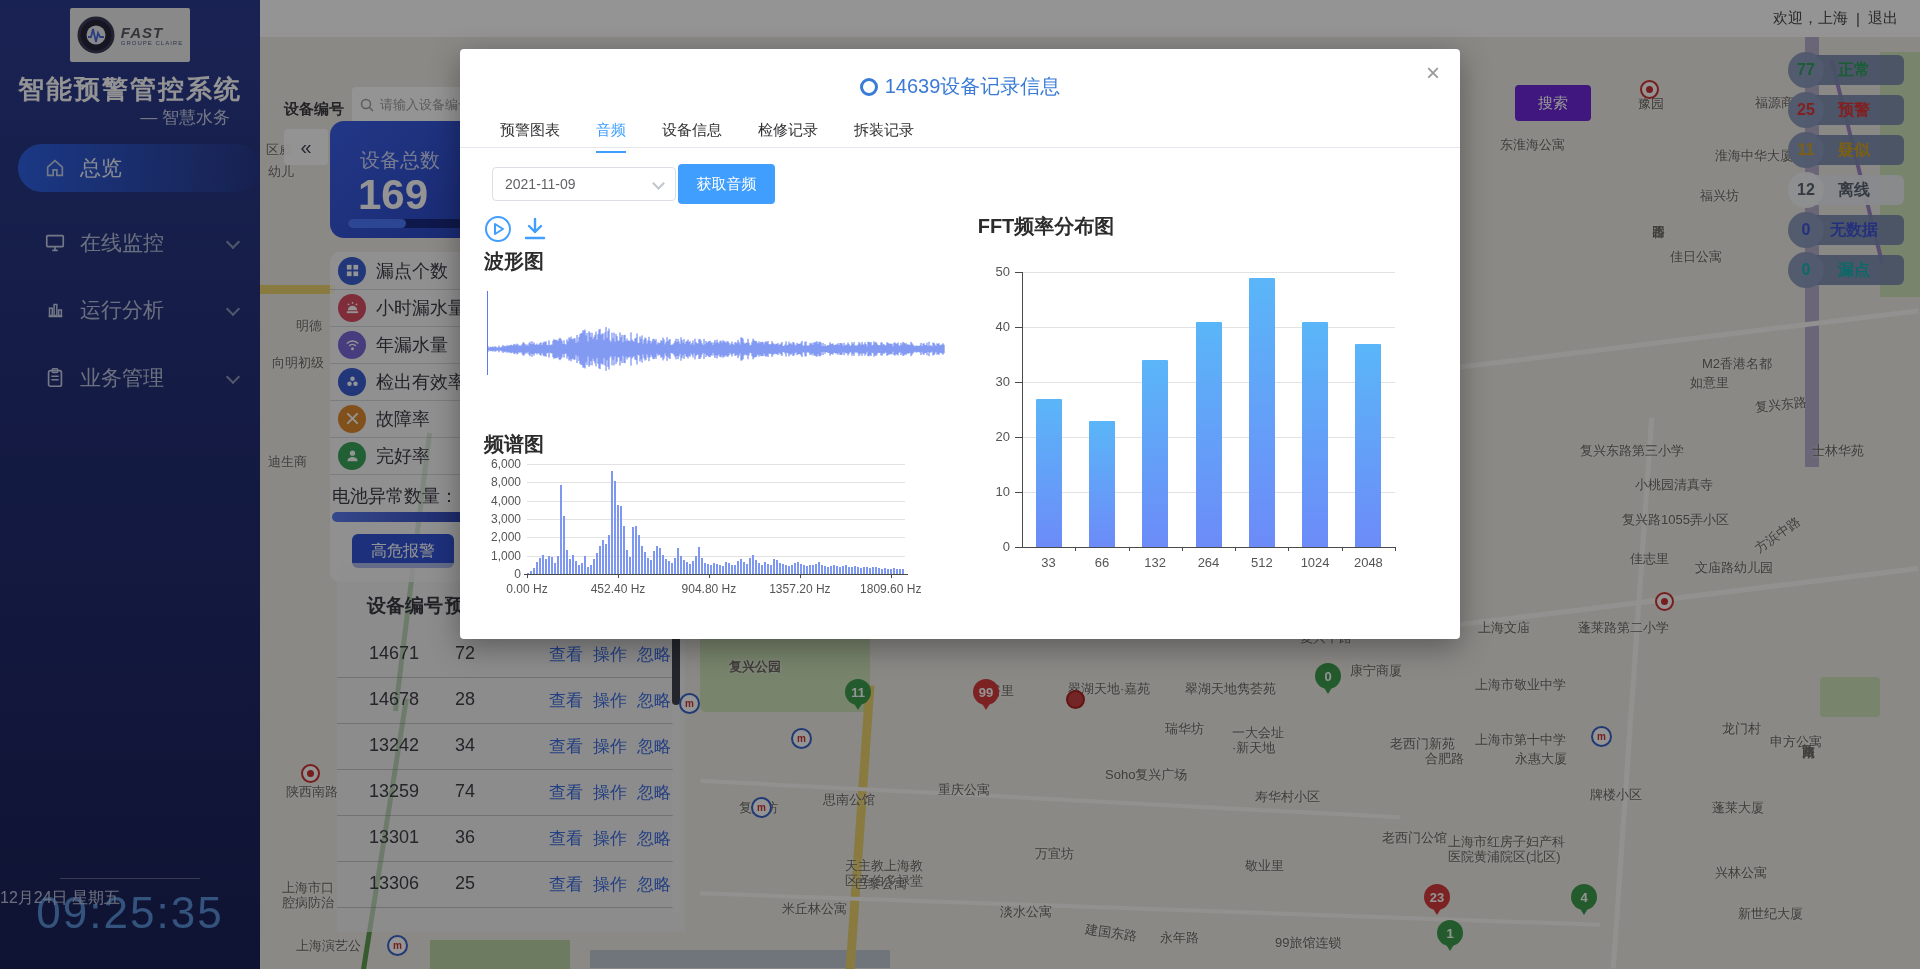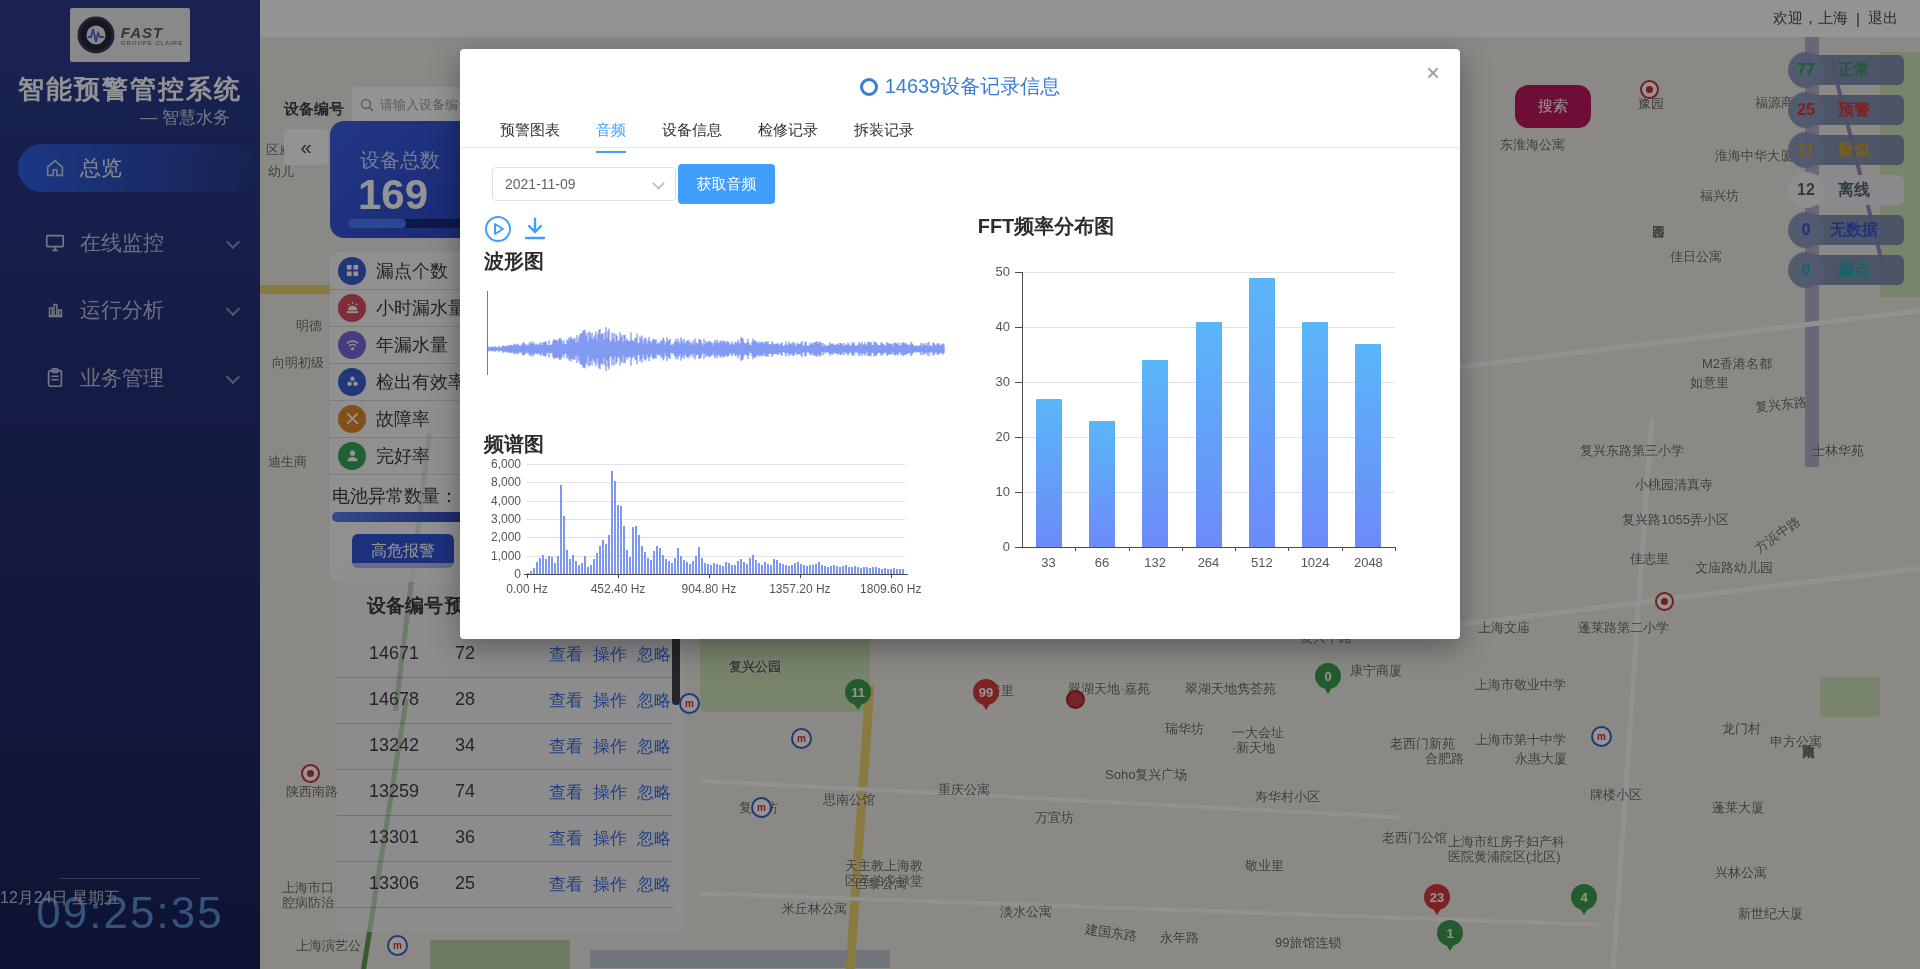--- a/index.html
+++ b/index.html
@@ -44,21 +44,21 @@
   .metroIc{position:absolute;width:17px;height:17px;border-radius:50%;background:#fff;border:2px solid #3a62c8;
     color:#c33;font-size:10px;font-weight:bold;display:flex;align-items:center;justify-content:center;z-index:2;}
   .statIc{position:absolute;width:15px;height:15px;border-radius:50%;background:#fff;border:2px solid #c33;
     display:flex;align-items:center;justify-content:center;z-index:2;}
   .statIc i{width:7px;height:7px;border-radius:50%;background:#c33;}
   .dotred{position:absolute;width:15px;height:15px;border-radius:50%;background:#c84040;border:2px solid #a22;z-index:2;}
   
   #devLabel{left:24px;top:100px;font-size:15px;color:#3f3f46;font-weight:bold;}
   #searchBox{left:92px;top:87px;width:170px;height:36px;background:#fff;border-radius:4px;
     display:flex;align-items:center;padding-left:8px;box-sizing:border-box;gap:6px;color:#a0a0a0;font-size:13px;}
-  #searchBtn{left:1255px;top:85px;width:76px;height:43px;background:#be185d;border-radius:13px;border:none;
+  #searchBtn{left:1255px;top:85px;width:76px;height:36px;background:#6d28d9;border-radius:4px;border:none;
     color:#fff;font-size:15px;display:flex;align-items:center;justify-content:center;}
   
   #collapseBtn{left:24px;top:129px;width:44px;height:36px;background:rgba(255,255,255,0.92);border-radius:4px;
     color:#445;font-size:20px;display:flex;align-items:center;justify-content:center;}
   #totalCard{left:70px;top:121px;width:185px;height:117px;border-radius:14px;
     background:linear-gradient(135deg,#3a5fe8,#2b46c0);}
   #totalLabel{left:30px;top:26px;color:#cdd6f8;font-size:20px;}
   #totalValue{left:28px;top:50px;color:#fff;font-size:42px;font-weight:bold;}
   #totalBar{left:18px;top:98px;width:150px;height:9px;background:#1a2a80;border-radius:5px;}
   #totalBarIn{left:0;top:0;width:58px;height:9px;background:#4e79ff;border-radius:5px;}
@@ -221,21 +221,21 @@
           <div class="mlbl" style="left:12px;top:319px;">向明初级</div>
           <div class="mlbl" style="left:8px;top:418px;">迪生商</div>
           <div class="mlbl" style="left:26px;top:748px;">陕西南路</div>
           <div class="mlbl" style="left:22px;top:844px;">上海市口
 腔病防治</div>
           <div class="mlbl" style="left:36px;top:902px;">上海演艺公</div>
           <div class="mlbl" style="left:469px;top:623px;font-weight:bold;">复兴公园</div>
           <div class="mlbl" style="left:563px;top:756px;">思南公馆</div>
           <div class="mlbl" style="left:678px;top:746px;">重庆公寓</div>
           <div class="mlbl" style="left:479px;top:764px;">复兴坊</div>
-          <div class="mlbl" style="left:775px;top:774px;">万宜坊</div>
+          <div class="mlbl" style="left:775px;top:810px;">万宜坊</div>
           <div class="mlbl" style="left:585px;top:822px;">天主教上海教
 区圣伯多禄堂</div>
           <div class="mlbl" style="left:595px;top:840px;">巴黎公寓</div>
           <div class="mlbl" style="left:522px;top:865px;">米丘林公寓</div>
           <div class="mlbl" style="left:740px;top:868px;">淡水公寓</div>
           <div class="mlbl" style="left: 825px; top: 889px; transform: rotate(8deg);">建国东路</div>
           <div class="mlbl" style="left:900px;top:894px;">永年路</div>
           <div class="mlbl" style="left:1015px;top:899px;">99旅馆连锁</div>
           <div class="mlbl" style="left:985px;top:822px;">敬业里</div>
           <div class="mlbl" style="left:995px;top:753px;">寿华村小区</div>

